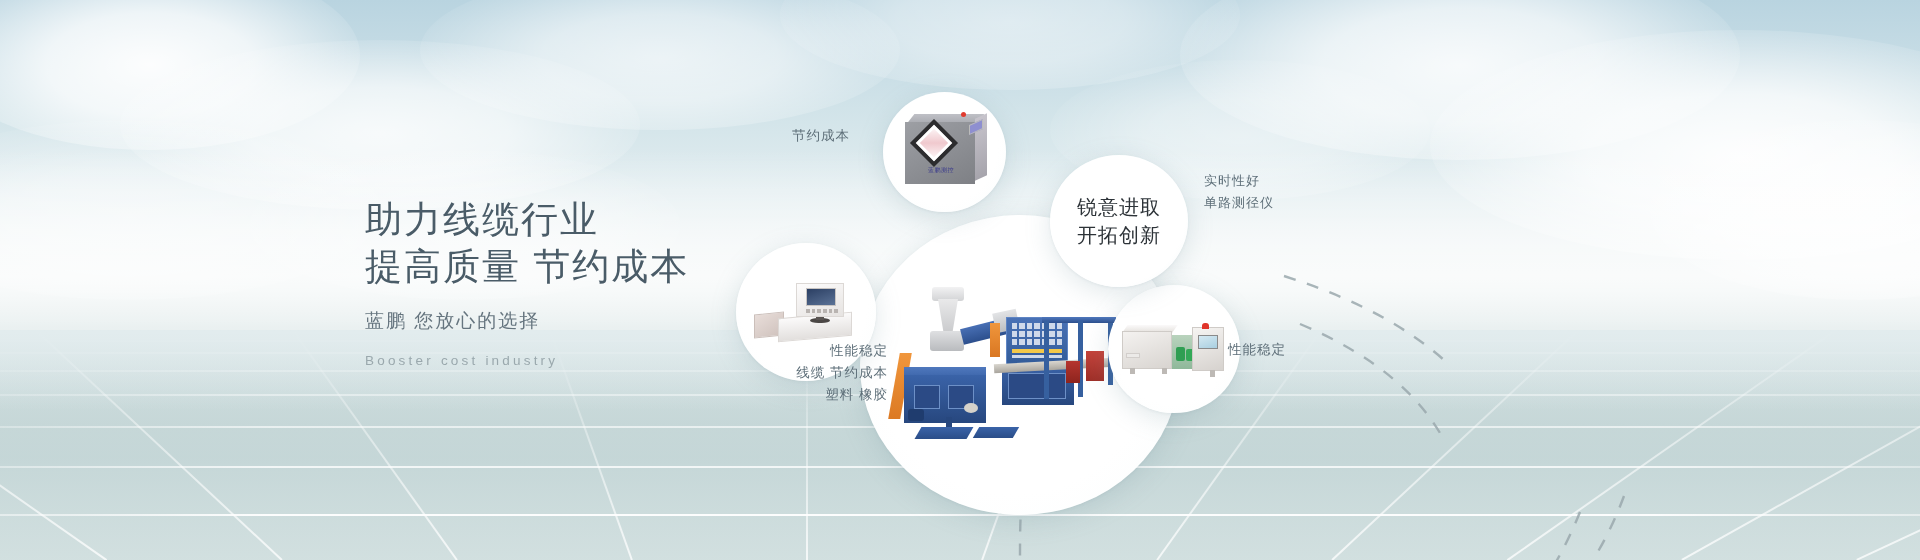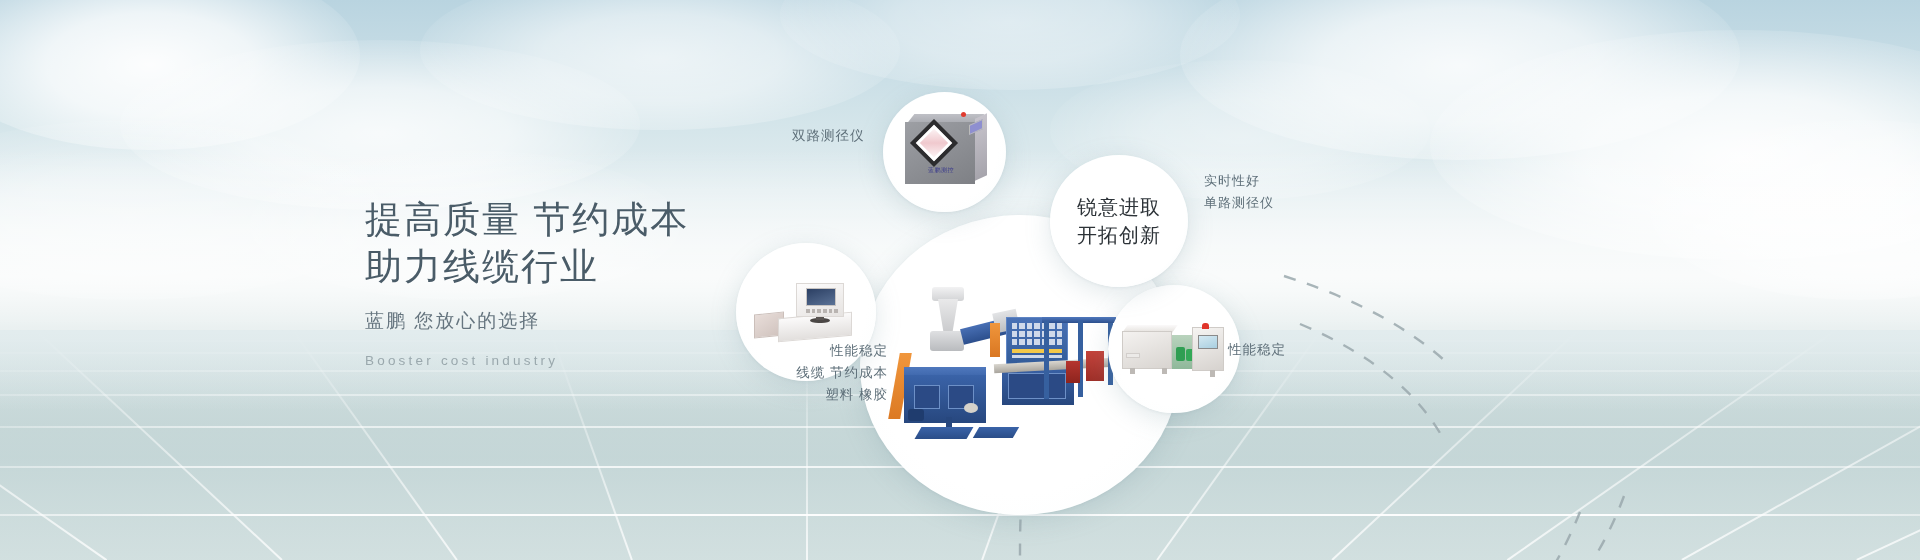--- a/index.html
+++ b/index.html
@@ -354,22 +354,22 @@
         <div class="gline-v" style="left: 1156.4px; height: 342.163px; transform: rotate(35.5377deg); opacity: 0.85;"></div>
         <div class="gline-v" style="left: 1331.4px; height: 458.14px; transform: rotate(46.9749deg); opacity: 0.85;"></div>
         <div class="gline-v" style="left: 1506.4px; height: 594.459px; transform: rotate(55.008deg); opacity: 0.85;"></div>
         <div class="gline-v" style="left: 1681.4px; height: 742.858px; transform: rotate(60.7512deg); opacity: 0.85;"></div>
         <div class="gline-v" style="left: 1856.4px; height: 898.706px; transform: rotate(64.9831deg); opacity: 0.85;"></div>
       </div>
     <div class="floor-fade"></div>
   </div>
 
   <div class="copy">
+    <div class="headline">助力线缆行业</div>
     <div class="headline">提高质量 节约成本</div>
-    <div class="headline">助力线缆行业</div>
     <div class="subhead">蓝鹏 您放心的选择</div>
     <div class="eng">Booster cost industry</div>
   </div>
 
   <div class="cluster">
 
     <svg class="arcs" viewBox="0 0 600 470" preserveAspectRatio="none">
       <path d="M168 148 C 150 200, 150 220, 150 250" fill="none" stroke="#9aa8ad" stroke-width="1.2" stroke-dasharray="6 6" opacity=".85"></path>
       <path d="M282 108 C 320 120, 345 135, 362 150" fill="none" stroke="#9aa8ad" stroke-width="1.2" stroke-dasharray="6 6" opacity=".85"></path>
       <path d="M290 132 C 328 148, 350 168, 362 190" fill="none" stroke="#9aa8ad" stroke-width="1.2" stroke-dasharray="6 6" opacity=".85"></path>
@@ -483,21 +483,21 @@
       </div>
     </div>
 
     <div class="bubble bubble-text">
       <div class="slogan">
         <div>锐意进取</div>
         <div>开拓创新</div>
       </div>
     </div>
 
-    <div class="lbl lbl-dual">双路测径仪</div>
+    <div class="lbl lbl-dual">节约成本</div>
     <div class="lbl lbl-single">性能稳定</div>
     <div class="lbl lbl-perf">
       <div>实时性好</div>
       <div>单路测径仪</div>
     </div>
     <div class="lbl lbl-ind">
       <div>性能稳定</div>
       <div>线缆 节约成本</div>
       <div>塑料 橡胶</div>
     </div>

